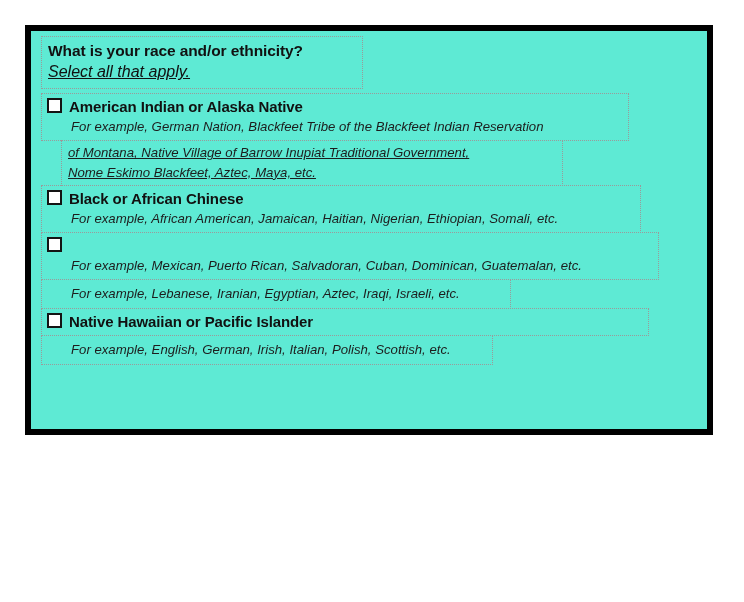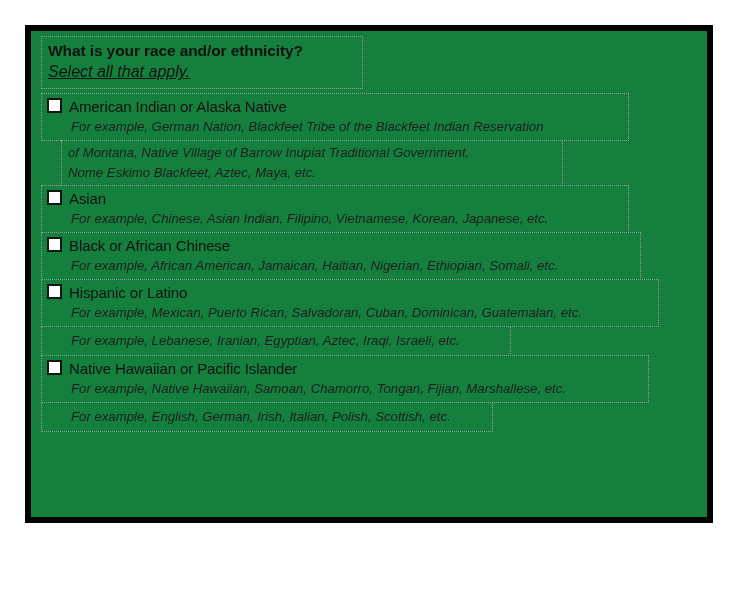--- a/index.html
+++ b/index.html
@@ -14,24 +14,24 @@
     font-family: "Liberation Sans", sans-serif;
     overflow: hidden;
   }
 
   
   #form-frame {
     position: absolute;
     left: 25px;
     top: 25px;
     width: 688px;
-    height: 498px;
+    height: 410px;
     box-sizing: border-box;
     border: 6px solid #000000;
-    background: #15803d;
+    background: #5eead4;
   }
 
   #form-body {
     position: absolute;
     left: 10px;
     top: 5px;
     right: 6px;
     bottom: 4px;
   }
 
@@ -92,21 +92,21 @@
     width: 11px;
     height: 11px;
     border: 2px solid #141414;
     box-sizing: content-box;
     vertical-align: -1px;
     margin-right: 7px;
     background: #ffffff;
   }
   .option-label {
     font-size: 15px;
-    font-weight: normal;
+    font-weight: bold;
     color: #111111;
     letter-spacing: -0.1px;
   }
   .option-desc {
     display: block;
     font-size: 13.2px;
     font-style: italic;
     color: #1d1d1d;
     line-height: 1.42;
     margin-left: 24px;
@@ -123,40 +123,40 @@
     padding: 2px 7px 3px 6px;
     width: 500px;
   }
   .option-cont .cont-line {
     display: block;
     font-size: 13.2px;
     font-style: italic;
     color: #1d1d1d;
     line-height: 1.47;
     white-space: nowrap;
+    text-decoration: underline;
   }
 </style>
 </head>
 <body>
 
 <div id="form-frame">
   <div id="form-body">
 
     <div id="question-header" class="dotbox">
       <div class="question-title">What is your race and/or ethnicity?</div>
       <div class="question-subtitle">Select all that apply.</div>
     </div>
 
     <div id="options-list">
         <div class="option-row"><div class="dotbox option-box" style="width: 588px;"><div class="option-head"><span class="checkbox"></span><span class="option-label">American Indian or Alaska Native</span></div><div class="option-desc">For example, German Nation, Blackfeet Tribe of the Blackfeet Indian Reservation</div></div><div class="dotbox option-cont" style="width: 502px;">
             <span class="cont-line">of Montana, Native Village of Barrow Inupiat Traditional Government,</span>
             <span class="cont-line">Nome Eskimo Blackfeet, Aztec, Maya, etc.</span>
           </div></div>
-        <div class="option-row"><div class="dotbox option-box" style="width: 588px;"><div class="option-head"><span class="checkbox"></span><span class="option-label">Asian</span></div><div class="option-desc">For example, Chinese, Asian Indian, Filipino, Vietnamese, Korean, Japanese, etc.</div></div></div>
         <div class="option-row"><div class="dotbox option-box" style="width: 600px;"><div class="option-head"><span class="checkbox"></span><span class="option-label">Black or African Chinese</span></div><div class="option-desc">For example, African American, Jamaican, Haitian, Nigerian, Ethiopian, Somali, etc.</div></div></div>
-        <div class="option-row"><div class="dotbox option-box" style="width: 618px;"><div class="option-head"><span class="checkbox"></span><span class="option-label">Hispanic or Latino</span></div><div class="option-desc">For example, Mexican, Puerto Rican, Salvadoran, Cuban, Dominican, Guatemalan, etc.</div></div></div>
+        <div class="option-row"><div class="dotbox option-box" style="width: 618px;"><div class="option-head"><span class="checkbox"></span></div><div class="option-desc">For example, Mexican, Puerto Rican, Salvadoran, Cuban, Dominican, Guatemalan, etc.</div></div></div>
         <div class="option-row"><div class="dotbox option-box" style="width: 470px;"><div class="option-desc">For example, Lebanese, Iranian, Egyptian, Aztec, Iraqi, Israeli, etc.</div></div></div>
-        <div class="option-row"><div class="dotbox option-box" style="width: 608px;"><div class="option-head"><span class="checkbox"></span><span class="option-label">Native Hawaiian or Pacific Islander</span></div><div class="option-desc">For example, Native Hawaiian, Samoan, Chamorro, Tongan, Fijian, Marshallese, etc.</div></div></div>
+        <div class="option-row"><div class="dotbox option-box" style="width: 608px;"><div class="option-head"><span class="checkbox"></span><span class="option-label">Native Hawaiian or Pacific Islander</span></div></div></div>
         <div class="option-row"><div class="dotbox option-box" style="width: 452px;"><div class="option-desc">For example, English, German, Irish, Italian, Polish, Scottish, etc.</div></div></div>
       </div>
 
   </div>
 </div>
 
 </body></html>

